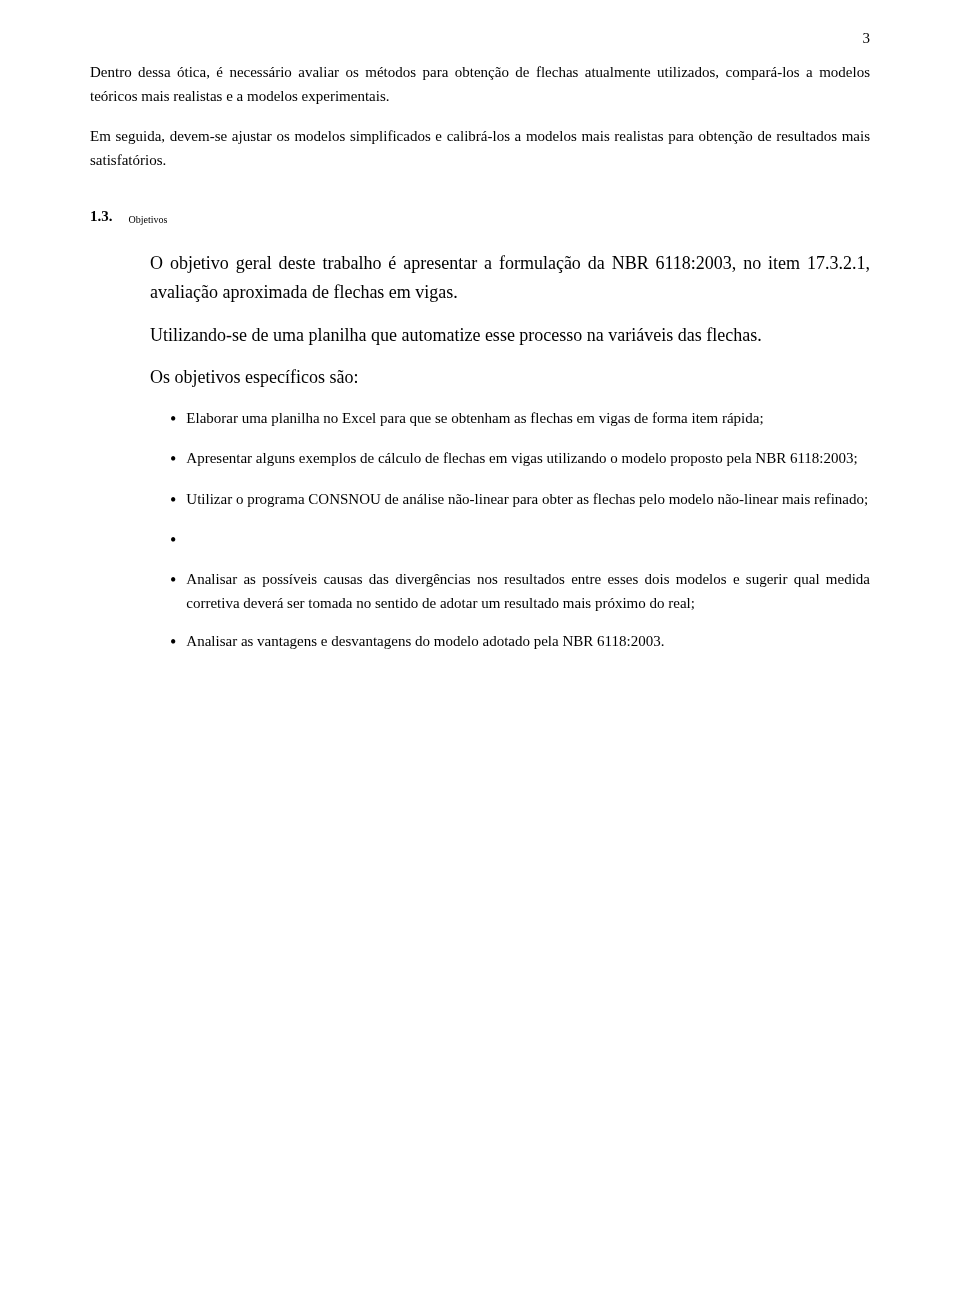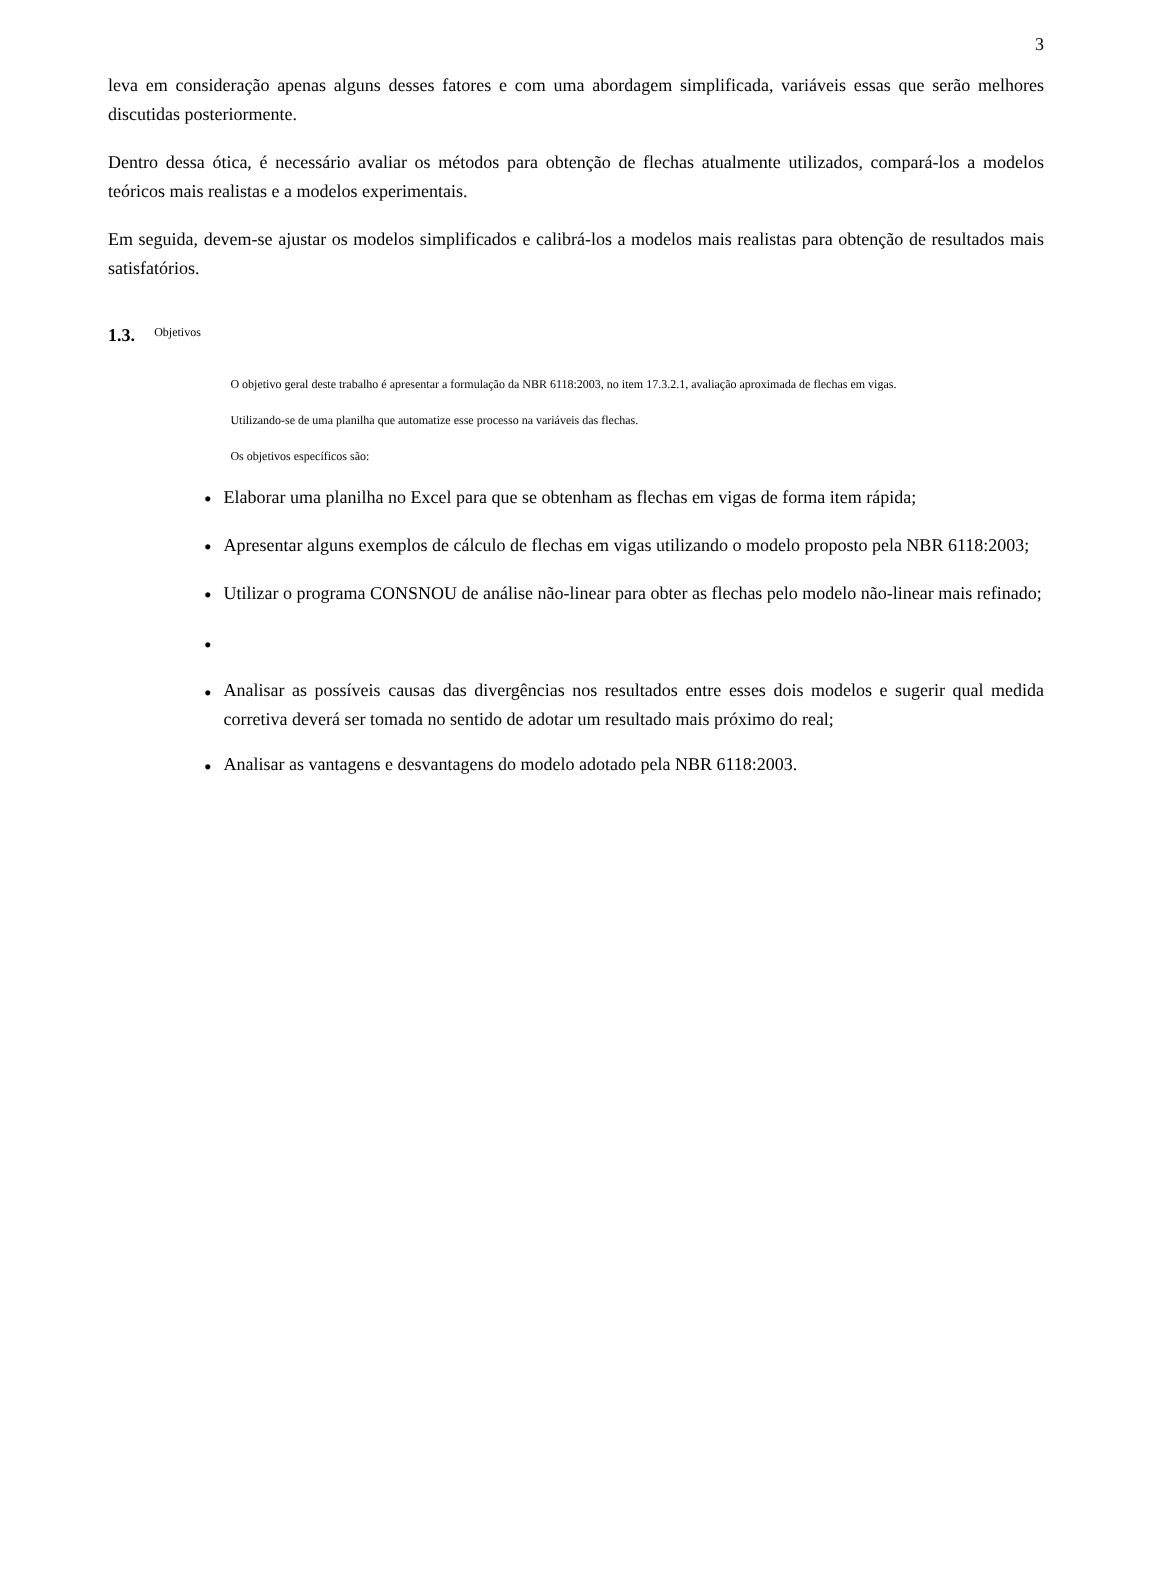--- a/index.html
+++ b/index.html
@@ -33,21 +33,21 @@
 
     .text-block {
       text-align: justify;
       line-height: 1.6;
       margin-bottom: 16px;
       font-size: 15px;
     }
 
     .section-heading {
       display: flex;
-      align-items: flex-start;
+      align-items: flex-end;
       gap: 16px;
       margin-top: 36px;
       margin-bottom: 24px;
     }
 
     .section-number {
       font-size: 15px;
       font-weight: bold;
     }
 
@@ -57,22 +57,21 @@
     }
 
     .objectives-content {
       margin-left: 60px;
     }
 
     .objectives-text {
       text-align: justify;
       line-height: 1.6;
       margin-bottom: 14px;
-      font-size: 10px;
-      margin-left: 42px;
+      font-size: 18px;
     }
 
     .bullet-list {
       list-style: none;
       margin-left: 20px;
       margin-top: 8px;
     }
 
     .bullet-list li {
       display: flex;
@@ -96,21 +95,20 @@
       text-align: justify;
     }
   </style>
 </head>
 <body>
 
 <div class="page">
 
   <div class="page-number">3</div>
 
-  <p class="text-block">leva em consideração apenas alguns desses fatores e com uma abordagem simplificada, variáveis essas que serão melhores discutidas posteriormente.</p>
 
   <p class="text-block">Dentro dessa ótica, é necessário avaliar os métodos para obtenção de flechas atualmente utilizados, compará-los a modelos teóricos mais realistas e a modelos experimentais.</p>
 
   <p class="text-block">Em seguida, devem-se ajustar os modelos simplificados e calibrá-los a modelos mais realistas para obtenção de resultados mais satisfatórios.</p>
 
   <div class="section-heading">
     <span class="section-number">1.3.</span>
     <span class="section-title">Objetivos</span>
   </div>
 

